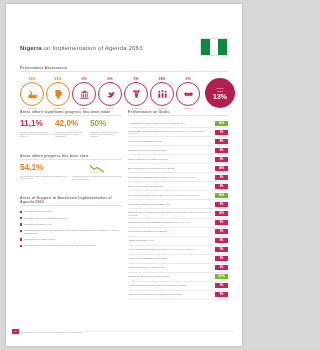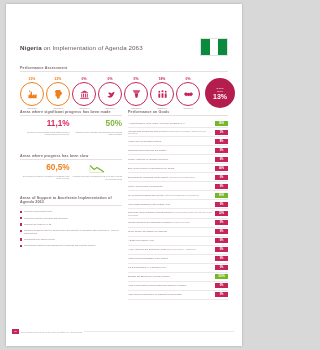--- a/index.html
+++ b/index.html
@@ -53,21 +53,21 @@
     display: flex; flex-direction: column; align-items: center; justify-content: center;
     flex: none; align-self: center;
   }
   .overall .ol { font-size: 2.3px; line-height: 1.2; opacity: .92; }
   .overall .ov { font-size: 7px; font-weight: bold; margin-top: .5px; }
   
   .stats { position: absolute; left: 14px; width: 102px; }
   .stats.progress { top: 106px; }
   .stats.slow { top: 150px; }
   .stat-row { display: flex; gap: 3px; margin-top: 4px; }
-  .stat { flex: 1; text-align: right; }
+  .stat { flex: 1; text-align: left; }
   .stat-val { font-size: 8.2px; font-weight: bold; line-height: 1; }
   .stat-val.pink { color: #d42a5e; }
   .stat-val.orange { color: #ef7f1a; }
   .stat-val.green { color: #7fb539; }
   .stat-desc { font-size: 1.9px; color: #9b8d94; line-height: 1.25; margin-top: 2px; }
   .spark { display: block; margin: 0 auto; }
   
   .support { position: absolute; left: 14px; top: 192px; width: 102px; }
   .bullets { margin-top: 4px; }
   .bullet { display: flex; gap: 1.8px; margin-bottom: 3.4px; align-items: flex-start; }
@@ -211,31 +211,35 @@
   </div>
 
   <div class="stats progress">
     <div class="sect-label">Areas where significant progress has been made</div>
     <div class="stat-row">
       <div class="stat">
         <div class="stat-val pink">11,1%</div>
         <div class="stat-desc">Prevalence of underweight among children under 5 reduced from 18,1% to 11,1%</div>
       </div>
       <div class="stat">
+        <div class="stat-val orange">42,0%</div>
+        <div class="stat-desc">Proportion of the population with access to internet increased exponentially</div>
+      </div>
+      <div class="stat">
         <div class="stat-val green">50%</div>
         <div class="stat-desc">Proportion of the population with access to safe drinking water increased</div>
       </div>
     </div>
   </div>
 
   <div class="stats slow">
     <div class="sect-label">Areas where progress has been slow</div>
     <div class="stat-row">
       <div class="stat">
-        <div class="stat-val orange">60,5%</div>
+        <div class="stat-val orange">54,1%</div>
         <div class="stat-desc">Net enrolment in primary increased only marginally from 59,1% to 60,5%</div>
       </div>
       <div class="stat">
         <svg class="spark" width="16" height="9" viewBox="0 0 32 18">
           <polyline points="2,3 10,11 16,7 30,16" fill="none" stroke="#76b72a" stroke-width="2.4"></polyline>
           <polyline points="2,3 2,17 30,17" fill="none" stroke="#cfe3b0" stroke-width="1.4"></polyline>
         </svg>
         <div class="stat-desc">Unemployment rate increased from 13,4% to 23,1% during the reporting period</div>
       </div>
     </div>

